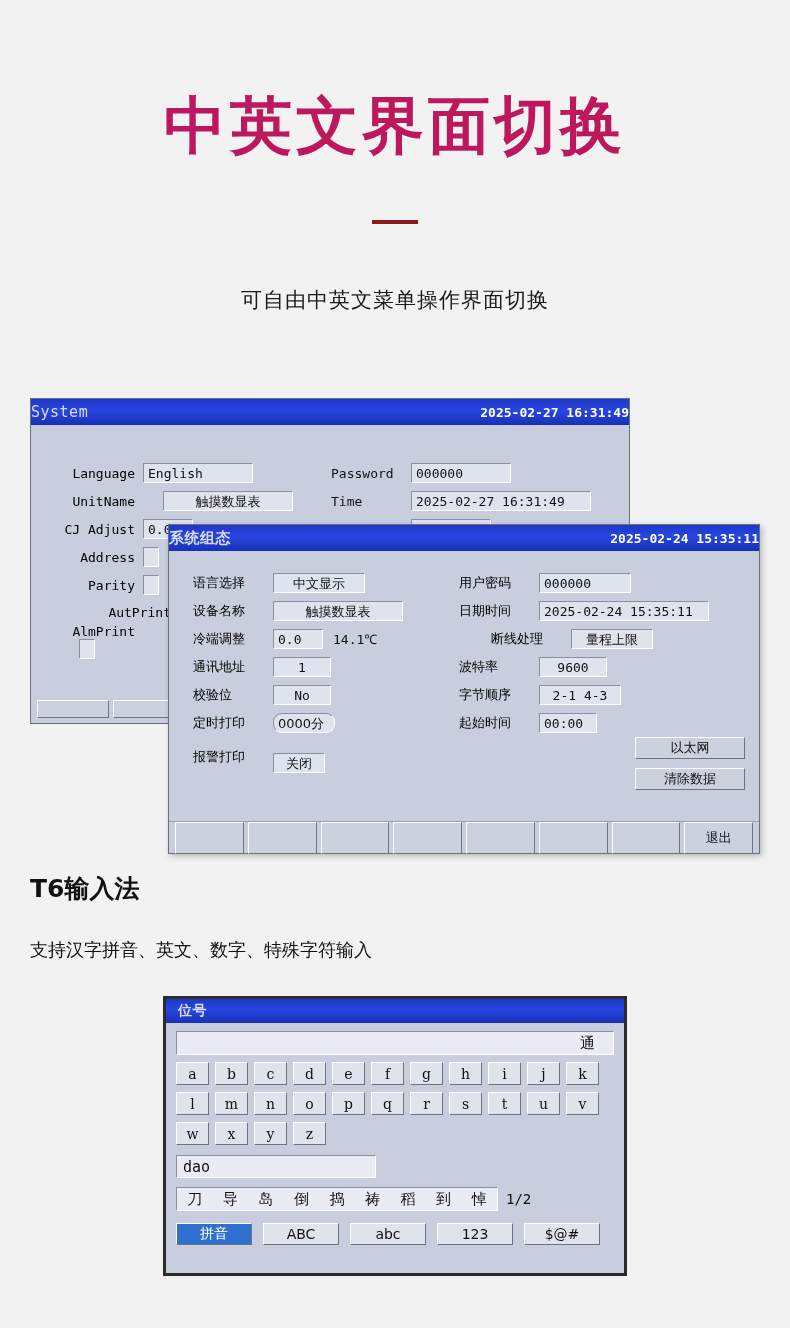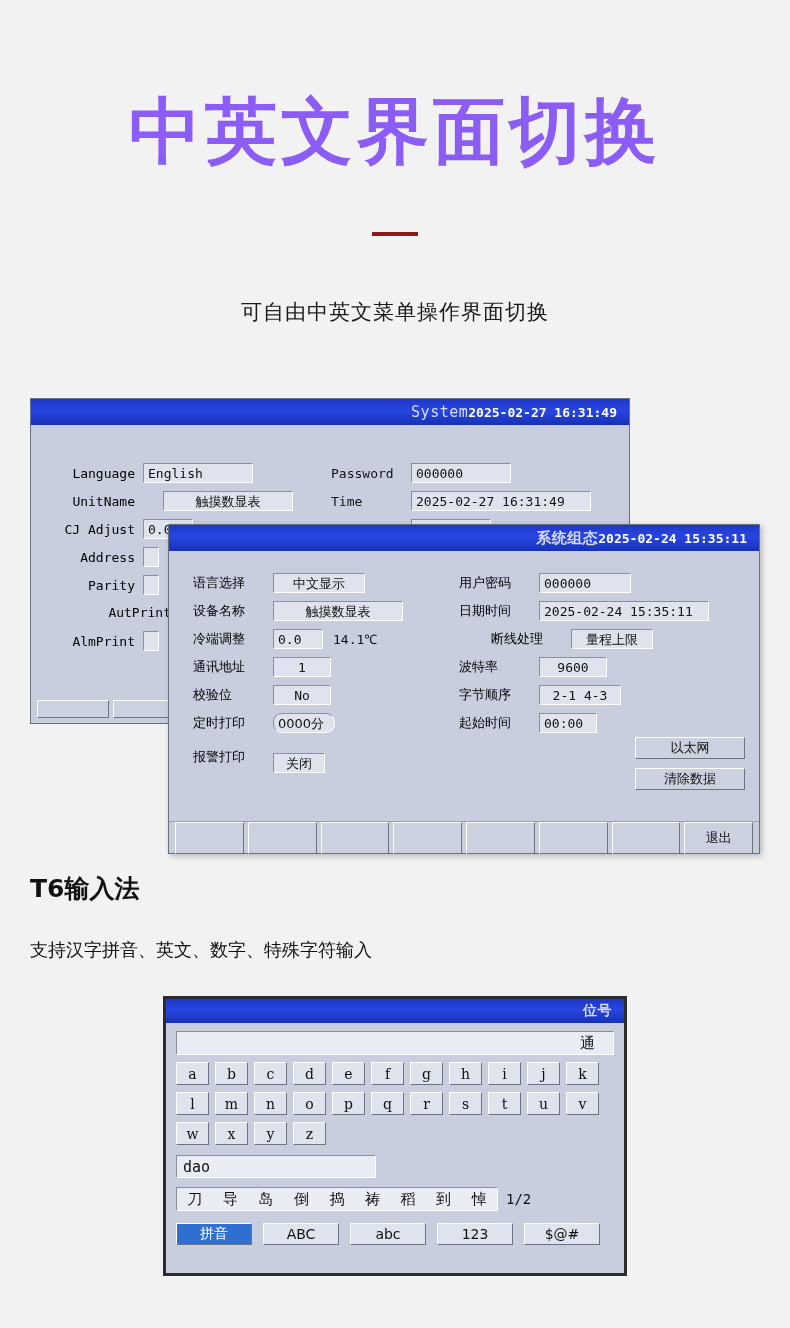--- a/index.html
+++ b/index.html
@@ -11,23 +11,23 @@
     width: 790px;
     height: 1328px;
     position: relative;
     font-family: "Liberation Sans", sans-serif;
     overflow: hidden;
   }
 
   
   .hero-title {
     text-align: center;
-    font-size: 72px;
+    font-size: 62px;
     font-weight: bold;
-    color: #8b5cf6;
+    color: #be185d;
     letter-spacing: 4px;
     padding-top: 84px;
     font-family: "DejaVu Sans", sans-serif;
   }
   .hero-rule {
     width: 46px;
     height: 4px;
     background: #8b1a1a;
     margin: 52px auto 0 auto;
   }
@@ -46,22 +46,22 @@
     background: #c9cede;
     border: 1px solid #6a6f7d;
     box-sizing: border-box;
     font-family: "DejaVu Sans Mono", monospace;
   }
   .dev-titlebar {
     height: 26px;
     background: linear-gradient(to bottom, #1f37c9 0%, #2746e0 45%, #1731b5 100%);
     display: flex;
     align-items: center;
-    justify-content: flex-end;
-    padding: 0 12px;
+    justify-content: space-between;
+    padding: 0 0;
     box-sizing: border-box;
     color: #ffffff;
   }
   .dev-title {
     font-size: 15px;
     color: #d8dcf5;
     letter-spacing: 0.5px;
   }
   .dev-clock {
     font-size: 13px;
@@ -355,21 +355,21 @@
       <span class="field-box" style="width:16px;height:20px;"></span>
     </div>
     <div class="en-row" style="left:0px; top:150px;">
       <span class="en-lab">Parity</span>
       <span class="field-box" style="width:16px;height:20px;"></span>
     </div>
     <div class="en-row" style="left:0px; top:177px;padding-left:36px;">
       <span class="en-lab">AutPrint</span>
       <span class="field-box" style="width:16px;height:20px;"></span>
     </div>
-    <div class="en-row" style="left:0px; top:206px;">
+    <div class="en-row" style="left:0px; top:199px;flex-direction:column;">
       <span class="en-lab">AlmPrint</span>
       <span class="field-box" style="width:16px;height:20px;"></span>
     </div>
 
     <div class="en-row" style="left:300px; top:38px;">
       <span class="field-label" style="width:80px;">Password</span>
       <span class="field-box" style="width:100px;height:20px;line-height:18px;">000000</span>
     </div>
     <div class="en-row" style="left:300px; top:66px;">
       <span class="field-label" style="width:80px;">Time</span>

